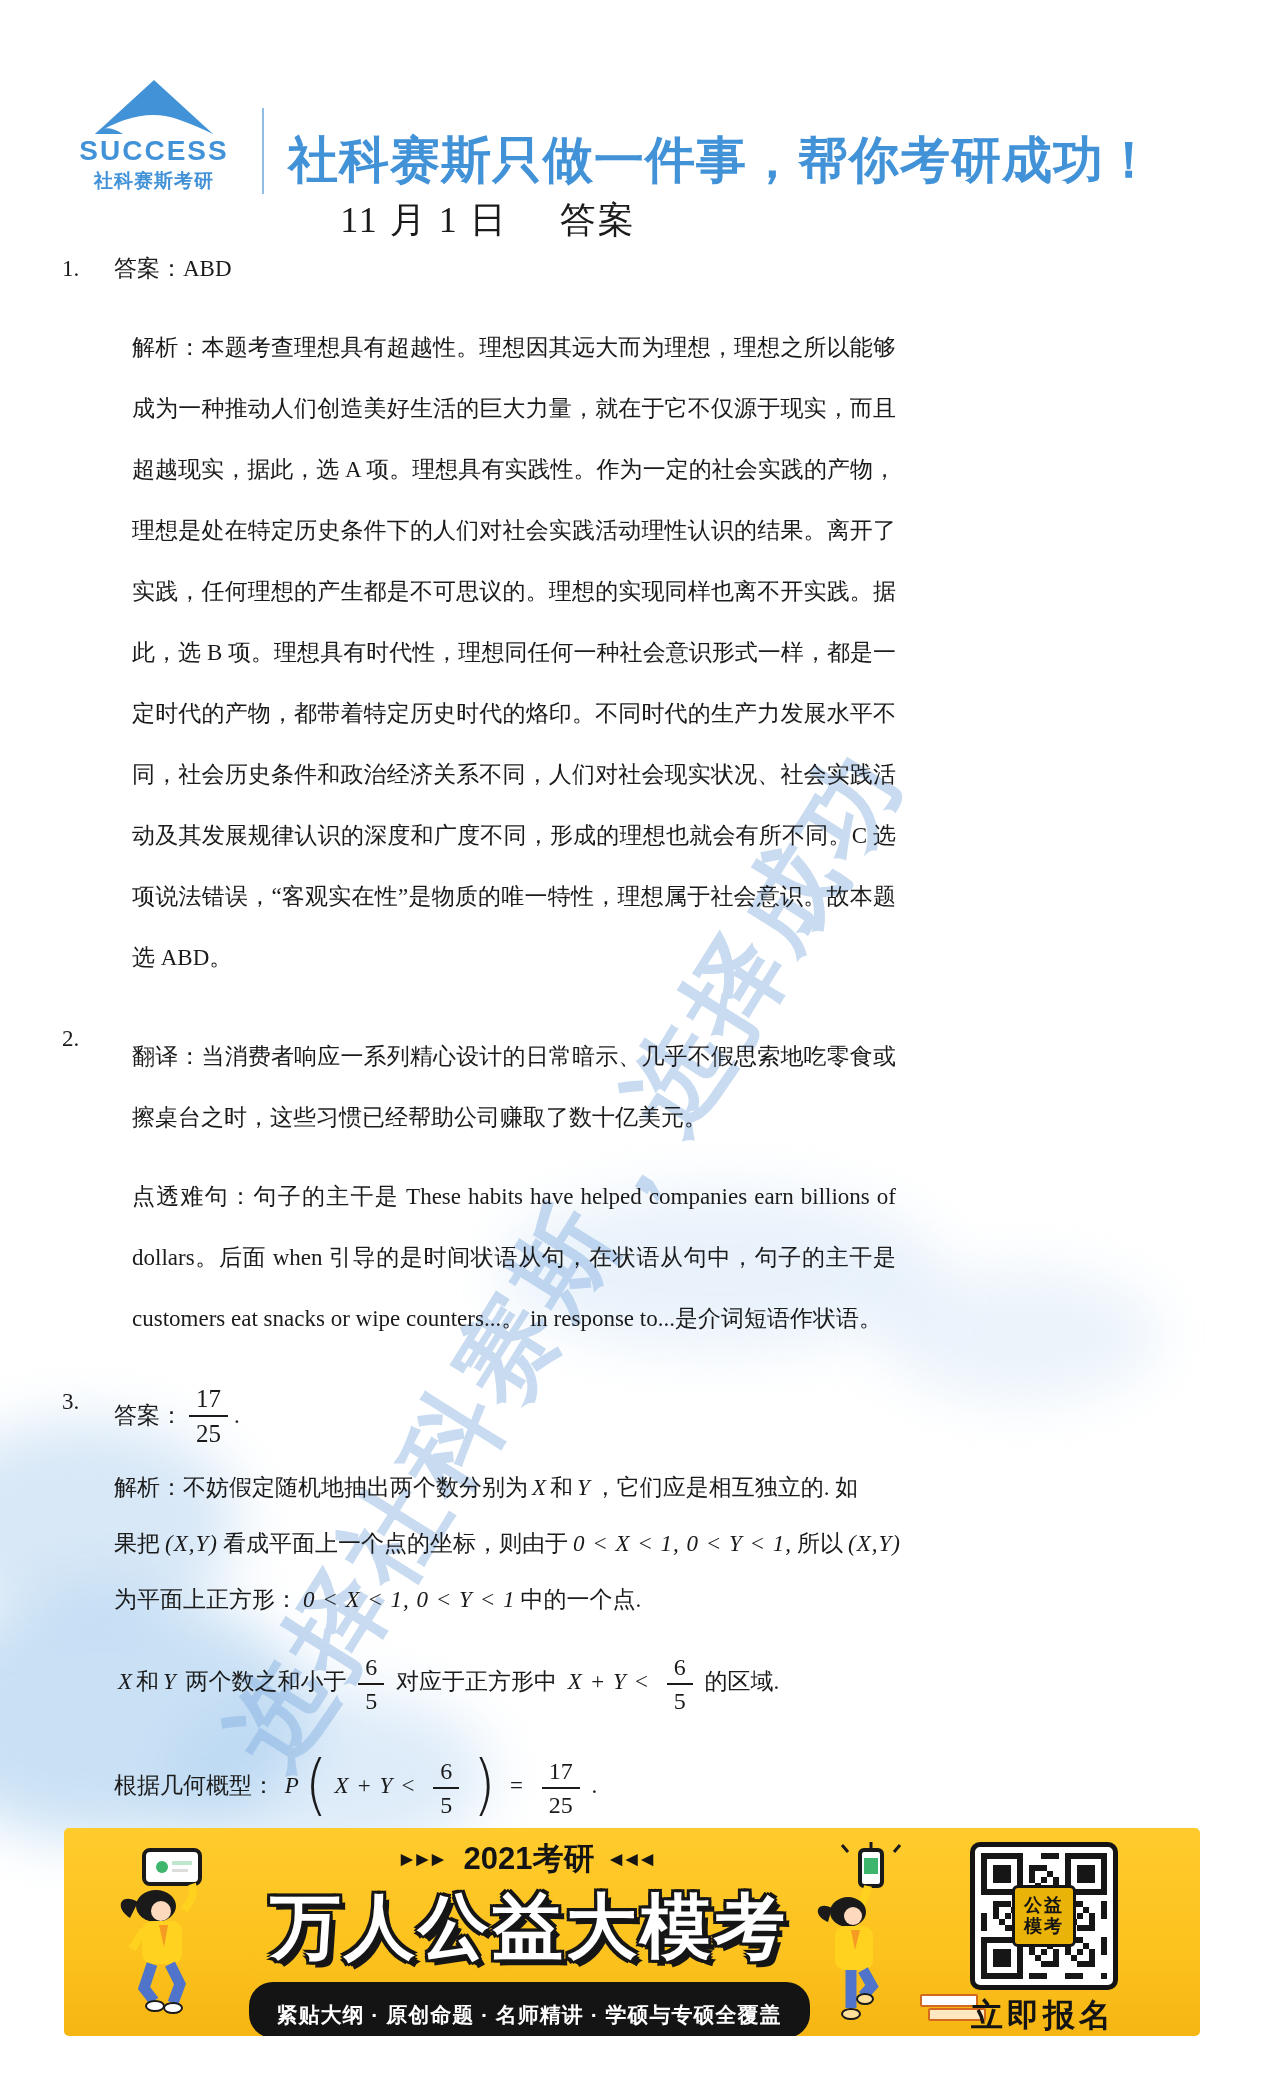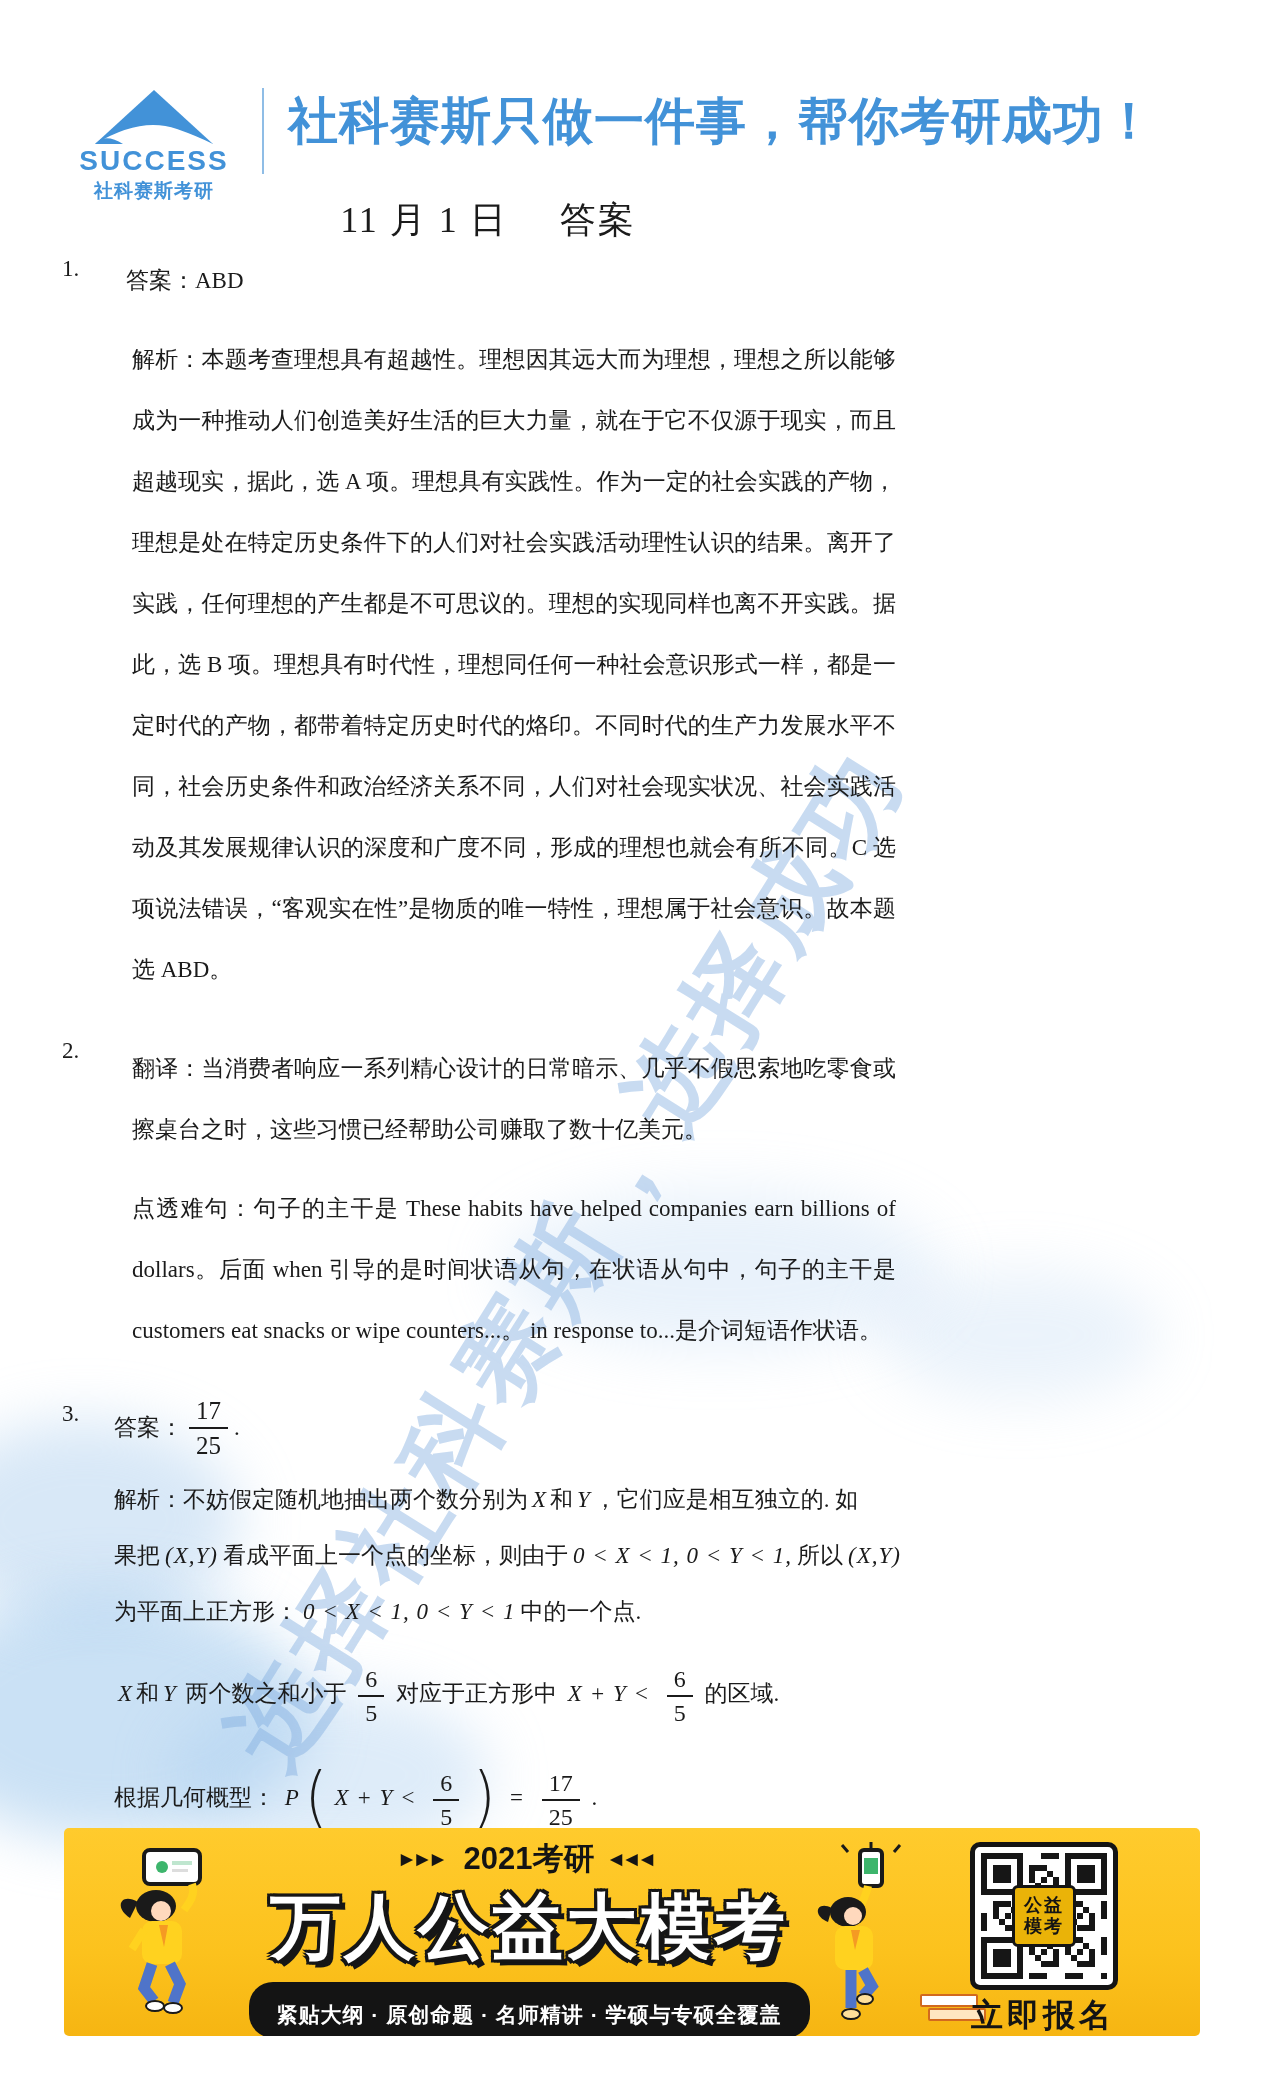--- a/index.html
+++ b/index.html
@@ -14,42 +14,42 @@
   .c4 { left:500px; top:1190px; width:440px; height:160px; background:rgba(175,208,240,0.28); }
   .c5 { left:880px; top:1270px; width:280px; height:130px; background:rgba(175,208,240,0.25); }
 
   
   .watermark { position:absolute; left:255px; top:1690px; z-index:1; white-space:nowrap;
                transform:rotate(-58deg); transform-origin:0 50%;
                font-size:100px; letter-spacing:7px; font-weight:600;
                color:rgba(125,170,222,0.42); font-family:"Liberation Serif",serif; }
 
   
-  .header { position:absolute; left:70px; top:88px; display:flex; align-items:flex-start; gap:24px; z-index:2; }
+  .header { position:absolute; left:70px; top:78px; display:flex; align-items:flex-end; gap:24px; z-index:2; }
   .logo { width:168px; text-align:center; }
   .logo svg { display:block; margin:0 auto; }
   .logo-en { color:#4292d8; font-family:"Liberation Sans",sans-serif; font-weight:700;
              font-size:28px; letter-spacing:2px; line-height:1.05; }
   .logo-cn { color:#4292d8; font-family:"Liberation Sans",sans-serif; font-weight:700;
              font-size:19px; margin-top:3px; letter-spacing:1px; }
   .vdivider { width:2px; height:86px; background:#8fbde6; }
   .slogan { color:#4292d8; font-family:"Liberation Sans",sans-serif; font-weight:800;
             font-size:50px; letter-spacing:1px; white-space:nowrap; }
 
   
   .doc-title { position:absolute; left:62px; top:196px; width:852px; text-align:center;
                font-size:36px; font-weight:500; z-index:2; letter-spacing:2px; }
   .t-gap { display:inline-block; width:52px; }
 
   
   .content { position:absolute; left:62px; top:238px; width:852px; z-index:2; }
   .question { display:flex; }
   .qnum { width:52px; font-size:23px; line-height:61px; }
   .qbody { flex:1; width:800px; }
-  .answer-line { font-size:23px; line-height:61px; margin:12px; }
+  .answer-line { font-size:23px; line-height:61px; margin:0; }
   .para { font-size:23px; line-height:61px; margin:18px; text-align:justify; }
   .q2 { margin-top:2px; }
   .q3 { margin-top:4px; }
 
   
   .frac { display:inline-flex; flex-direction:column; text-align:center; vertical-align:middle;
           margin:12px 6px; line-height:1.25; font-size:24px; }
   .frac .fnum { display:block; padding:0 7px 1px; border-bottom:2px solid #1b1b1b; }
   .frac .fden { display:block; padding-top:1px; }
   .mline { font-size:23px; margin:0 0 24px; line-height:1.4; }

